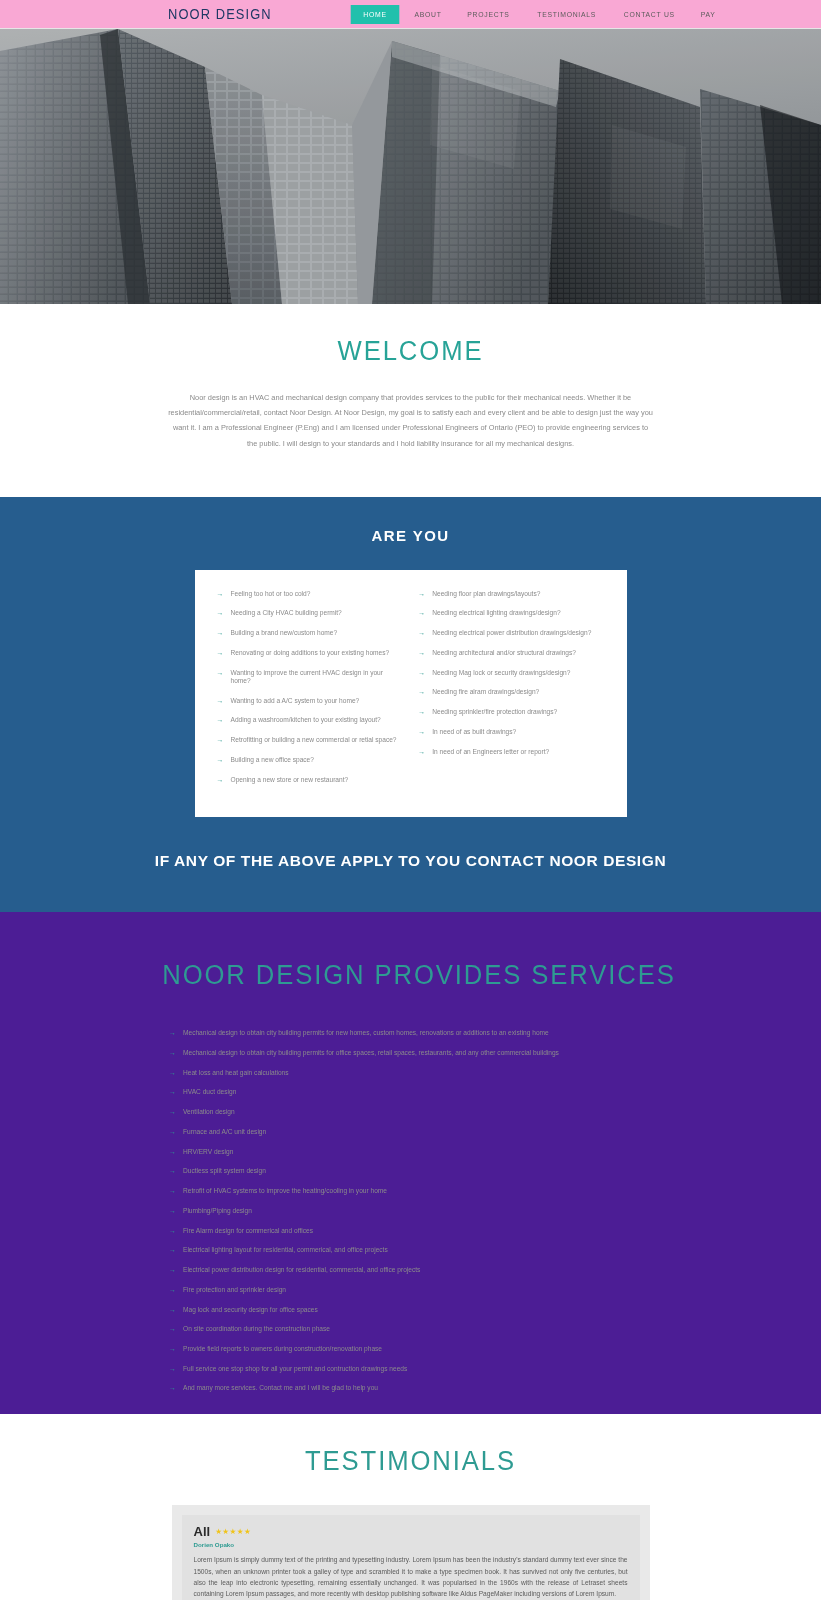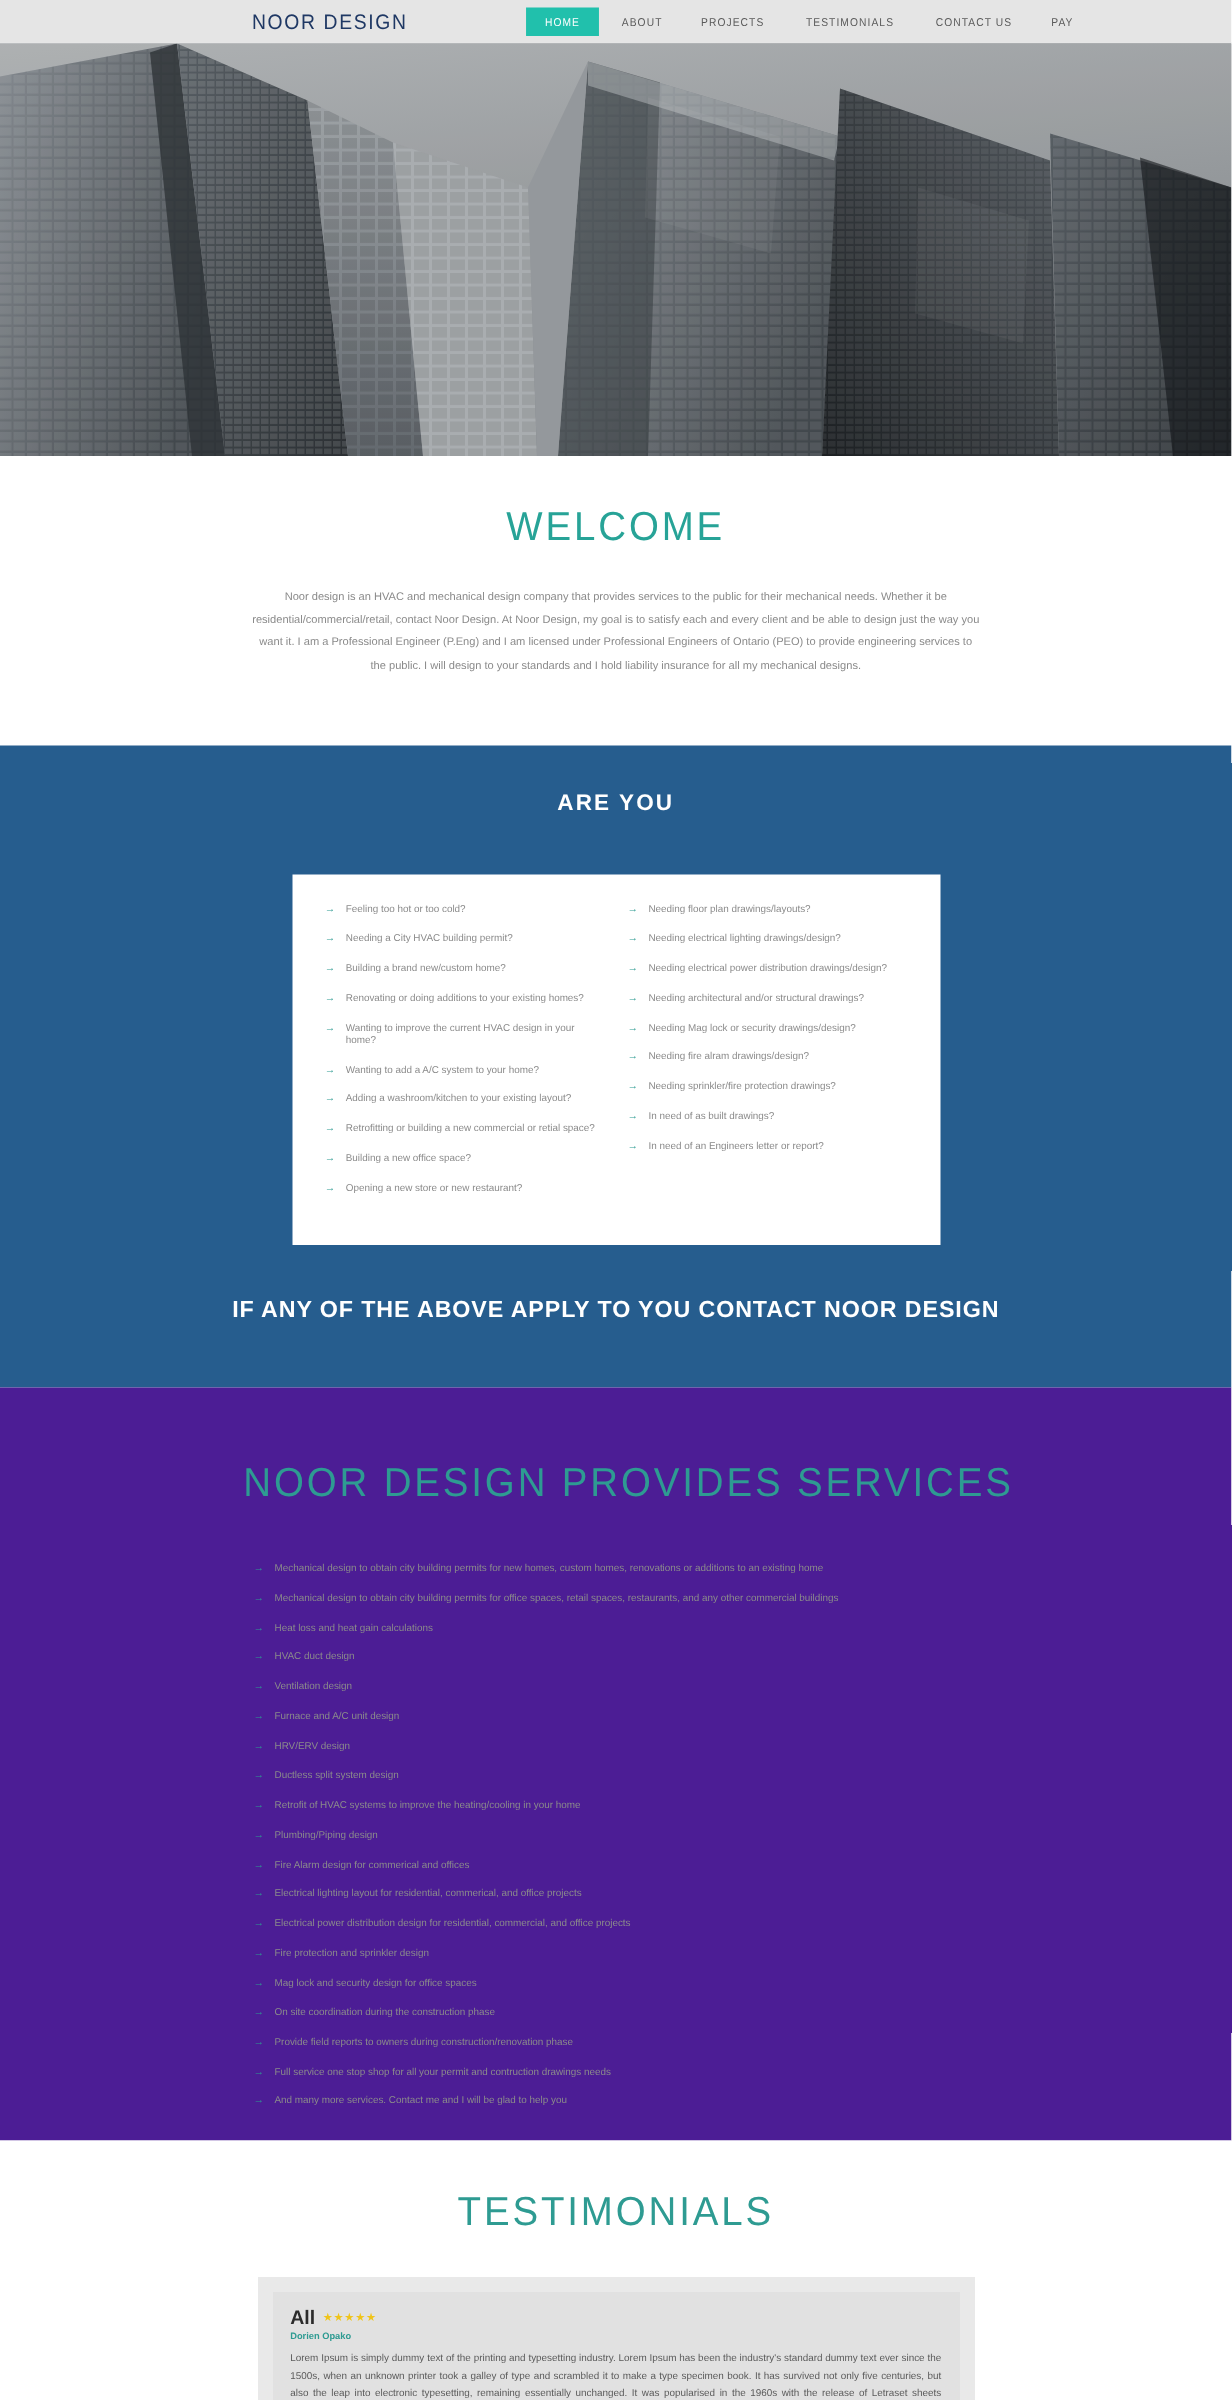--- a/index.html
+++ b/index.html
@@ -8,21 +8,21 @@
     font-family: "Liberation Sans", sans-serif;
     background: #ffffff;
     color: #333;
     width: 821px;
     overflow-x: hidden;
   }
 
   
   .navbar {
     height: 29px;
-    background: #e5e5e5;
+    background: #f9a8d4;
     border-bottom: 1px solid #e6e6e6;
     display: flex;
     align-items: center;
     position: relative;
   }
   .brand {
     position: absolute;
     left: 168px;
     font-size: 14px;
     letter-spacing: 1.2px;
@@ -93,21 +93,21 @@
     background: #265d8e;
     padding: 30px 0 42px 0;
     text-align: center;
   }
   .areyou h2 {
     font-family: "Liberation Sans Narrow", "Liberation Sans", sans-serif;
     color: #fff;
     font-size: 15px;
     letter-spacing: 1.4px;
     font-weight: 700;
-    margin-bottom: 39px;
+    margin-bottom: 26px;
   }
   .areyou-box {
     width: 432px;
     margin: 0 auto;
     background: #ffffff;
     padding: 20px 22px 22px 22px;
     display: flex;
     justify-content: space-between;
     text-align: left;
   }

